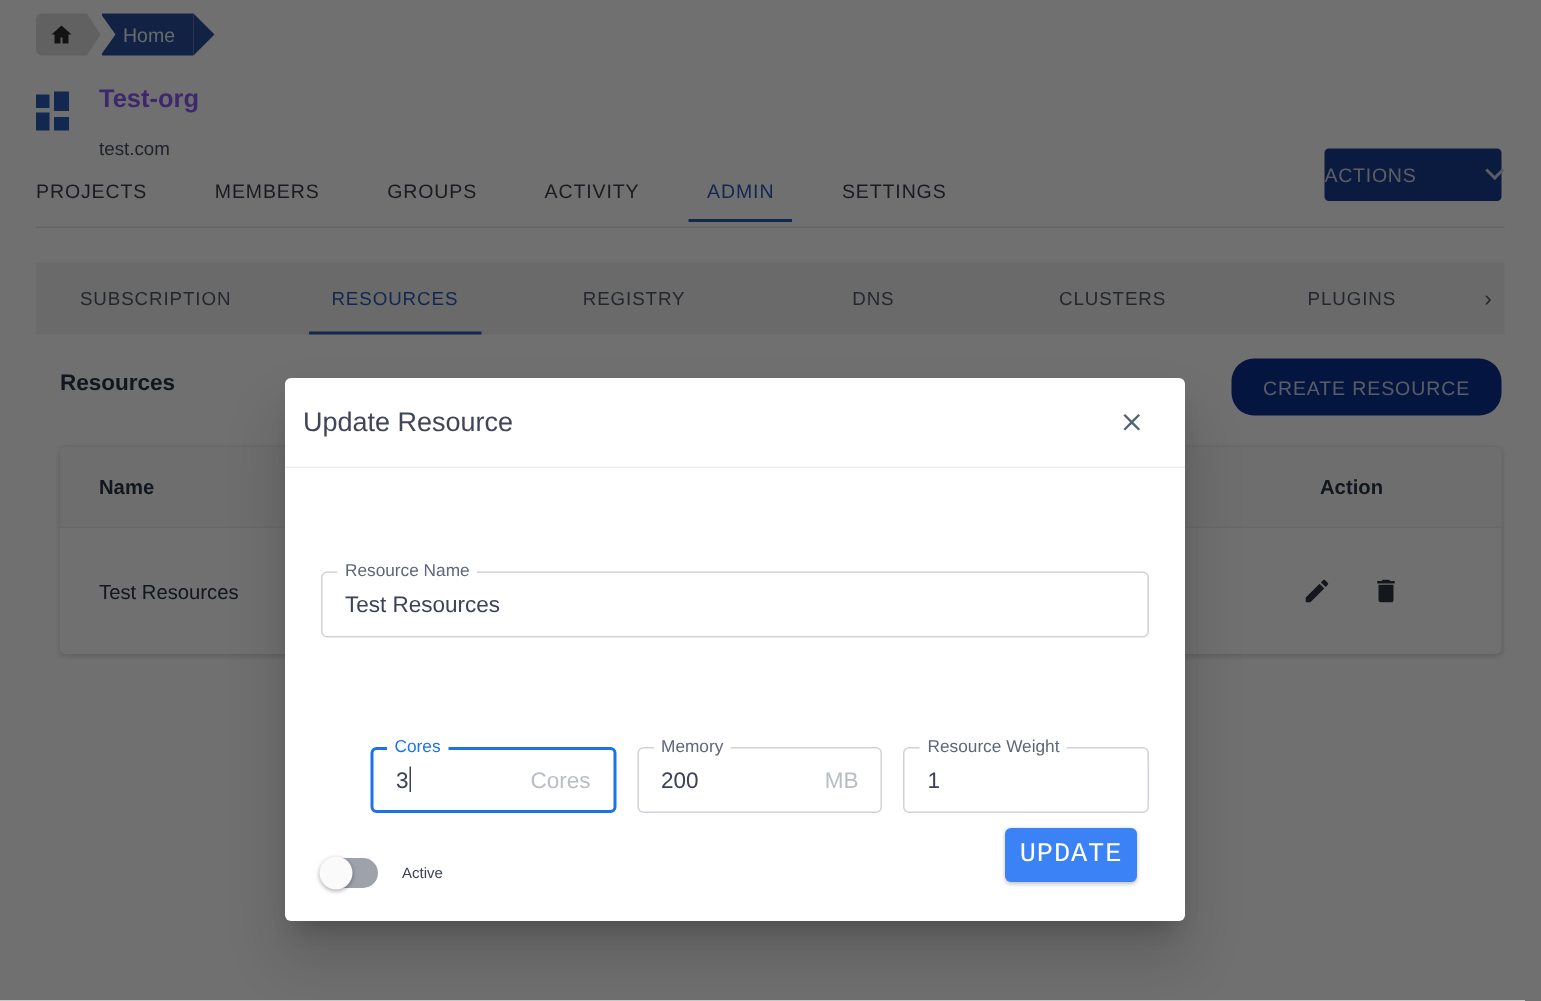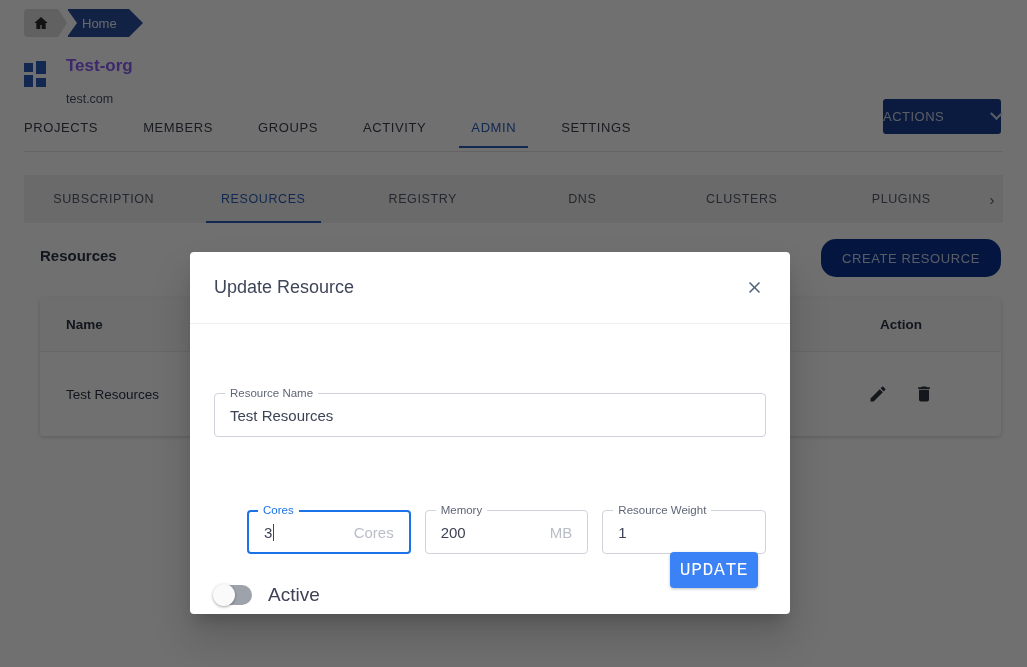--- a/index.html
+++ b/index.html
@@ -110,22 +110,22 @@
   
   .overlay { position: absolute; inset: 0; background: rgba(0,0,0,.56); }
 
   
   .dialog {
     position: absolute; left: 190px; top: 252px; width: 600px; height: 362px;
     background: #ffffff; border-radius: 4px;
     box-shadow: 0 11px 15px -7px rgba(0,0,0,.2), 0 24px 38px 3px rgba(0,0,0,.14);
     overflow: hidden;
   }
-  .dlg-head { height: 72px; border-bottom: 1px solid #eceef1; display: flex;
-              align-items: center; padding: 0 22px 0 24px; }
+  .dlg-head { height: 60px; border-bottom: 1px solid #eceef1; display: flex;
+              align-items: center; padding: 0 22px 0 12px; }
   .dlg-title { font-size: 18px; color: #404659; flex: 1; }
   .dlg-close { width: 28px; height: 28px; display: flex; align-items: center;
                justify-content: center; cursor: pointer; }
   .dlg-body { padding: 26px 24px 0 24px; }
 
   
   .field { position: relative; height: 44px; margin-top: 43px; }
   .field .fbox {
     position: absolute; inset: 0; border: 1px solid #cfd2d9; border-radius: 4px;
     display: flex; align-items: center; padding: 0 15px;
@@ -146,21 +146,21 @@
   .row-name { margin-bottom: 30px; }
   .row-three { display: flex; gap: 14px; padding-left: 33px; }
   .row-three .field { flex: 1; }
 
   
   .toggle-row { display: flex; align-items: center; margin-top: 30px; }
   .switch { width: 38px; height: 20px; background: #9ea2ab; border-radius: 10px;
             position: relative; cursor: pointer; }
   .switch .knob { position: absolute; left: -1px; top: -1px; width: 22px; height: 22px;
                   background: #fafafa; border-radius: 50%; box-shadow: 0 1px 3px rgba(0,0,0,.35); }
-  .toggle-label { margin-left: 16px; font-size: 19px; color: #3d4356; }
+  .toggle-label { margin-left: 16px; font-size: 10px; color: #3d4356; }
 
   
   .dlg-foot { position: absolute; right: 32px; bottom: 26px; }
   .update-btn { width: 88px; height: 36px; background: #3b82f6; color: #ffffff;
                 border: none; border-radius: 4px; font-size: 18px; letter-spacing: .6px;
                 font-family: Liberation Mono, monospace; cursor: pointer;
                 box-shadow: 0 1px 3px rgba(0,0,0,.25); }
 </style>
 </head>
 <body>

